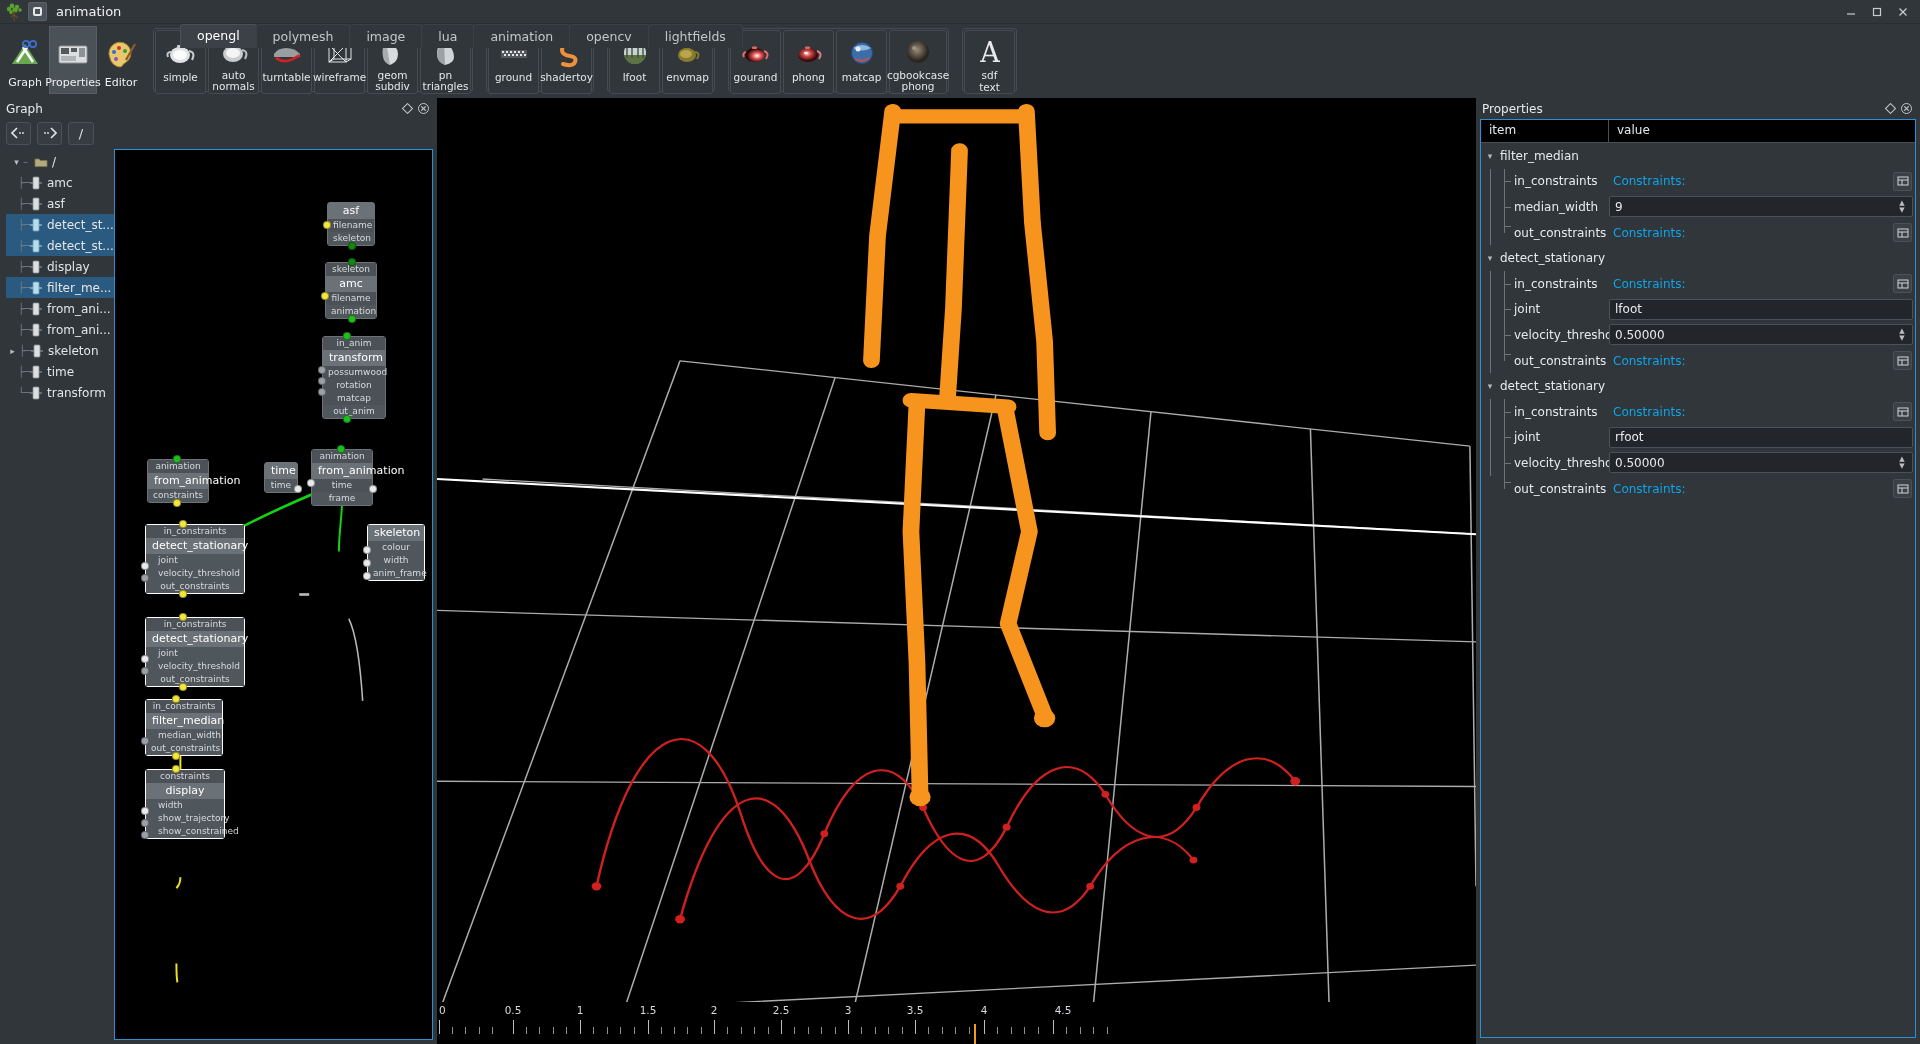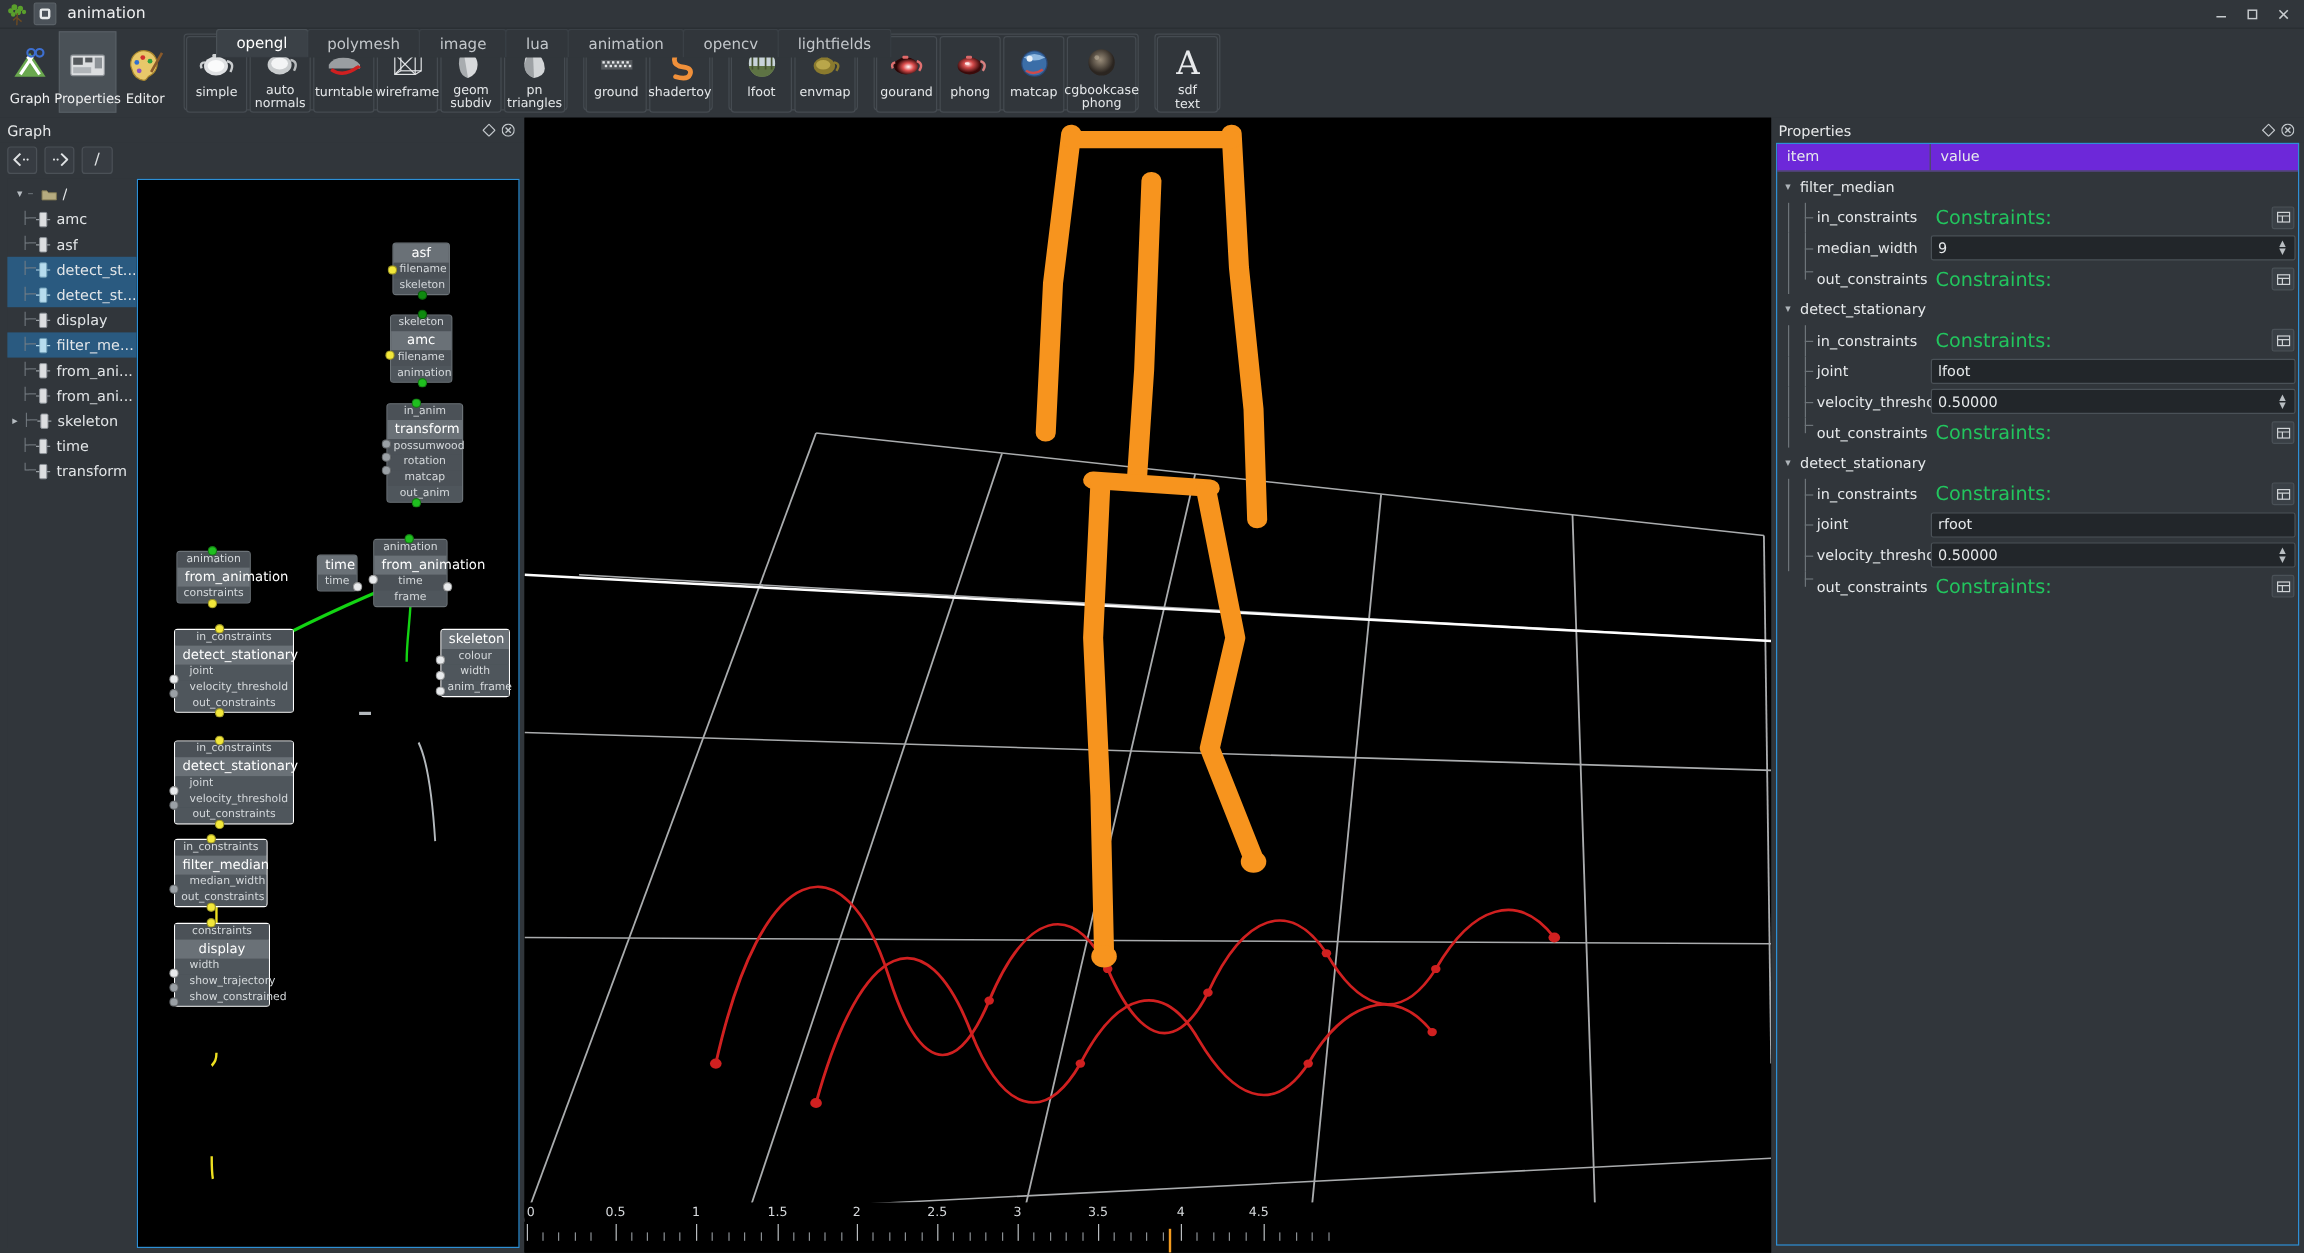--- a/index.html
+++ b/index.html
@@ -158,21 +158,21 @@
   .tl-lab { position: absolute; font-size: 10.5px; color: #d7dadd; transform: translateX(-50%); }
   .tl-ticks { position: absolute; left: 0; right: 0; bottom: 10px; height: 18px; }
   .tick { position:absolute; bottom: 0; width: 1px; background: #b9bdc0; }
   .tick.maj { height: 14px; }
   .tick.min { height: 7px; background: #8a8f93; }
   .playhead { position:absolute; width: 2px; background: #f39b1f; bottom: 0; height: 20px; }
 
   
   .dock-right { width: 444px; display: flex; flex-direction: column; background: #31363b; flex: 0 0 444px;}
   .prop-table { flex:1; margin: 0 4px 6px 4px; border: 1px solid #2d8fd5; display:flex; flex-direction:column; min-height:0; background: #31363b;}
-  .prop-head { display: flex; height: 23px; background: #6d28d9; border-bottom: 1px solid #4a5057; flex:0 0 23px;}
+  .prop-head { display: flex; height: 23px; background: #000000; border-bottom: 1px solid #4a5057; flex:0 0 23px;}
   .prop-head .c1 { width: 128px; padding: 3px 8px; font-size: 12px; color: #e7eaec; border-right: 1px solid #4a5057; }
   .prop-head .c2 { flex:1; padding: 3px 8px; font-size: 12px; color: #e7eaec; }
   .prop-rows { flex:1; overflow:hidden; }
   .prow { display: flex; height: 25.6px; align-items: center; }
   .prow .name {
     width: 128px; display:flex; align-items:center; font-size: 12px; color:#e7eaec;
     padding-left: 2px; height: 100%;
   }
   .prow.group .name { font-size: 12px; }
   .prow .tw { width: 14px; text-align:center; color:#aeb4b9; font-size: 9px; flex:0 0 14px;}
@@ -184,21 +184,21 @@
   .elbow.last { bottom: 50%; }
   .prow .lbl { padding-left: 3px; white-space: nowrap; }
   .prow .val { flex:1; height:100%; display:flex; align-items:center; padding-left: 0; }
   .pfield {
     flex:1; height: 21px; background: #22262a; border: 1px solid #4a5157; border-radius: 2px;
     display:flex; align-items:center; padding: 0 5px; font-size: 12px; color:#e7eaec;
     margin-right: 2px;
   }
   .pfield .sp { flex: 1; }
   .pfield .spin { width: 10px; display:flex; flex-direction:column; align-items:center; color:#b9bec2; font-size:7px; line-height:7px;}
-  .pstatic { font-size: 16px; color: #22c55e; padding-left: 4px; flex: 1;}
+  .pstatic { font-size: 12px; color: #0ea5e9; padding-left: 4px; flex: 1;}
   .pbtn {
     width: 19px; height: 19px; border:1px solid #4a5157; border-radius:2px; background:#3a4046;
     display:flex; align-items:center; justify-content:center; margin-right: 3px;
   }
   .pbtn svg { display:block; }
 </style>
 </head>
 <body>
 
 <div class="app">
@@ -902,21 +902,21 @@
         <div class="tl-labels">
           <div class="tl-lab" style="left:2px; transform:none">0</div>
           <div class="tl-lab" style="left:76px">0.5</div>
           <div class="tl-lab" style="left:143px">1</div>
           <div class="tl-lab" style="left:211px">1.5</div>
           <div class="tl-lab" style="left:277px">2</div>
           <div class="tl-lab" style="left:344px">2.5</div>
           <div class="tl-lab" style="left:411px">3</div>
           <div class="tl-lab" style="left:478px">3.5</div>
           <div class="tl-lab" style="left:547px">4</div>
-          <div class="tl-lab" style="left:612px">4.5</div>
+          <div class="tl-lab" style="left:626px">4.5</div>
         </div>
         <div class="tl-ticks">
 
           <div class="tick maj" style="left:2px"></div>
           <div class="tick min" style="left:15px"></div>
             <div class="tick min" style="left:28px"></div>
           <div class="tick min" style="left:42px"></div>
             <div class="tick min" style="left:55px"></div>
           <div class="tick maj" style="left:76px"></div>
           <div class="tick min" style="left:89px"></div>

